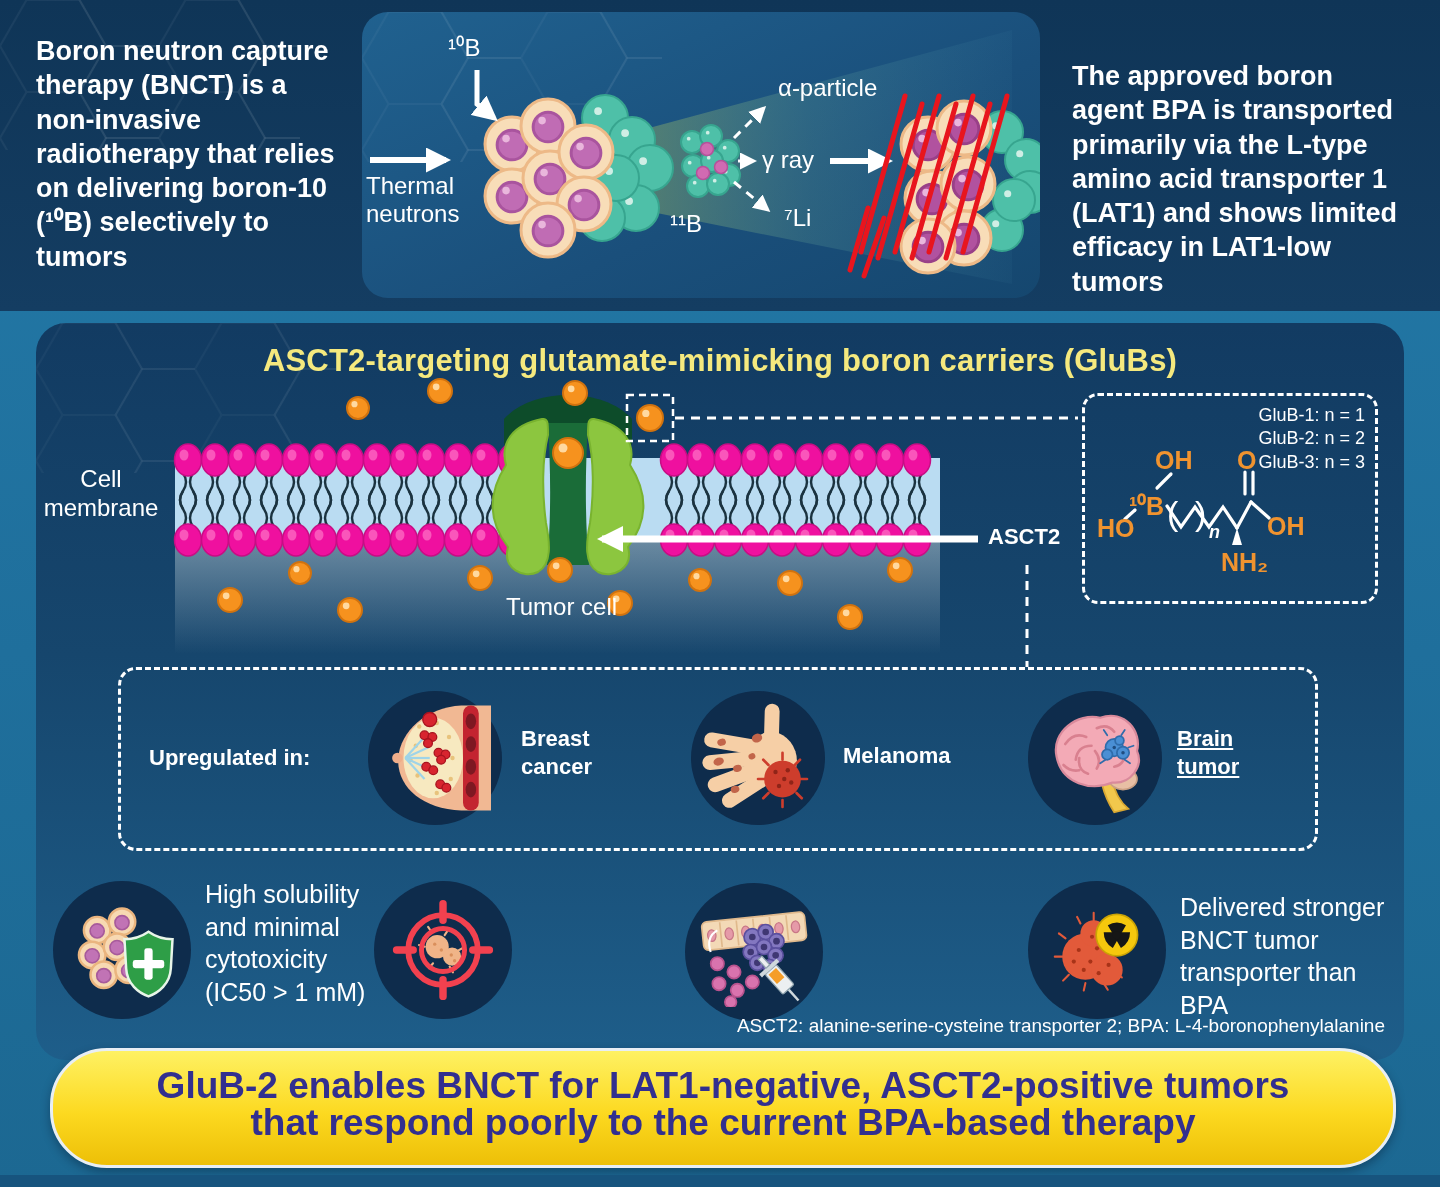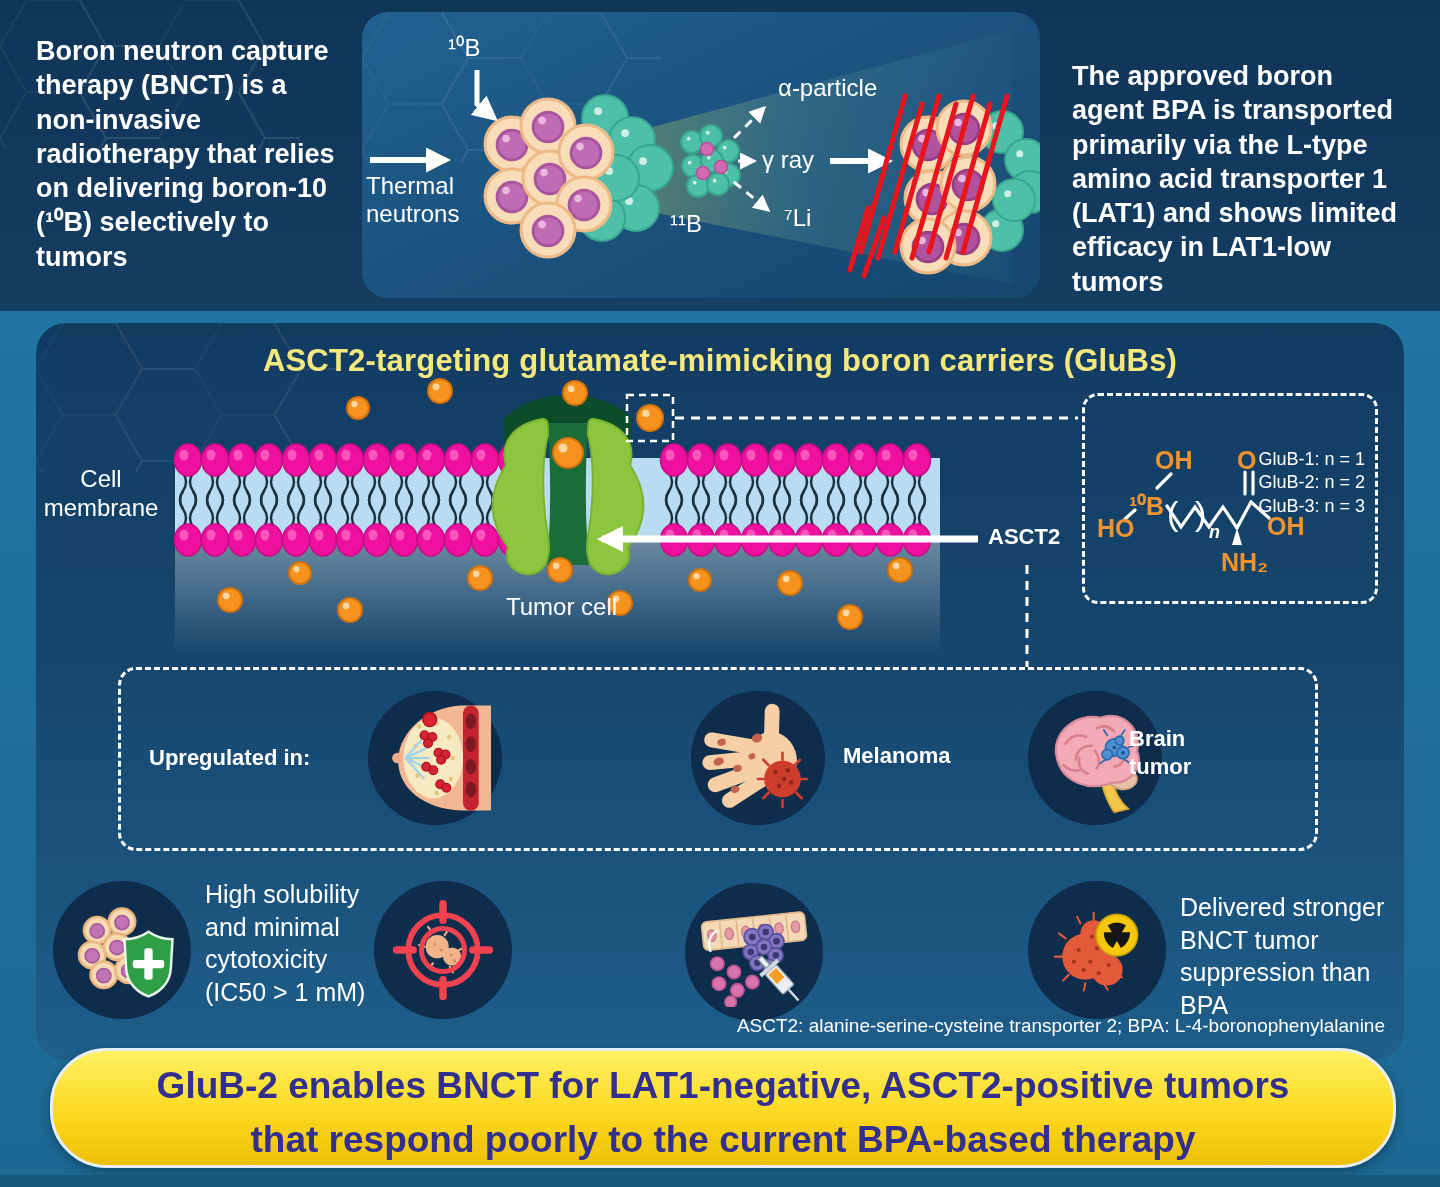--- a/index.html
+++ b/index.html
@@ -18,34 +18,34 @@
               background:linear-gradient(180deg,#123b62 0%,#16466d 45%,#1e5e8a 100%);}
   .glubs-title{position:absolute;left:0;right:0;top:20px;text-align:center;
                color:#f5e97e;font-size:31px;font-weight:bold;letter-spacing:0.2px;}
   .wlbl{position:absolute;color:#fff;font-size:24px;line-height:1.2;}
   .blbl{position:absolute;color:#fff;font-size:22px;font-weight:bold;line-height:1.25;}
   .chem-box{position:absolute;left:1046px;top:70px;width:290px;height:205px;
             border:3px dashed #fff;border-radius:16px;}
   .chem-lbl{position:absolute;color:#f0932f;font-size:25px;font-weight:bold;white-space:nowrap;}
   .chem-paren{position:absolute;color:#fff;font-size:34px;font-weight:normal;}
   .chem-n{position:absolute;color:#fff;font-size:18px;font-weight:bold;font-style:italic;}
-  .legend{position:absolute;right:10px;top:8px;text-align:right;color:#fff;font-size:18px;line-height:1.3;margin-top:44px;}
+  .legend{position:absolute;right:10px;top:8px;text-align:right;color:#fff;font-size:18px;line-height:1.3;}
   .upreg-box{position:absolute;left:82px;top:344px;width:1194px;height:178px;
              border:3px dashed #fff;border-radius:18px;}
   .tcircle{position:absolute;width:134px;height:134px;border-radius:50%;background:#0e2c4c;}
   .bcircle{position:absolute;width:138px;height:138px;border-radius:50%;background:#0e2c4c;}
   .benefit-text{position:absolute;color:#fff;font-size:25px;font-weight:normal;line-height:1.3;}
   .footnote{position:absolute;right:19px;top:692px;color:#fff;font-size:19px;}
   .banner{position:absolute;left:50px;top:1048px;width:1340px;height:114px;border-radius:57px;
           background:linear-gradient(180deg,#fef163 0%,#fcd920 55%,#edbf07 100%);
           border:3px solid #e8eef4;box-shadow:0 4px 10px rgba(0,15,35,0.35);
           text-align:center;color:#322f8f;font-weight:bold;}
   .banner div{font-size:37px;line-height:1.0;}
   .banner .l1{margin-top:16px;}
-  .banner .l2{margin-top:17px;}
+  .banner .l2{margin-top:0;}
   .bottom-strip{position:absolute;left:0;bottom:0;width:1440px;height:12px;background:#17547e;}
   .dash{stroke:#fff;stroke-width:3;stroke-dasharray:9 7;fill:none;}
   .tail{stroke:#1b3340;stroke-width:2.4;fill:none;}
   svg{display:block;}
   .icon-center{position:absolute;left:50%;top:50%;transform:translate(-50%,-50%);}
 </style>
 </head>
 <body>
 
 <div class="stage">
@@ -544,20 +544,21 @@
             <circle cx="68" cy="58" r="5"></circle>
               <circle cx="76" cy="60" r="5"></circle>
               <circle cx="71" cy="66" r="5"></circle>
             <circle cx="54" cy="74" r="5"></circle>
               <circle cx="62" cy="78" r="5"></circle>
             <circle cx="70" cy="94" r="5"></circle>
               <circle cx="77" cy="98" r="5"></circle>
           </g>
         </svg>
       </div>
+      <span class="blbl" style="left:400px;top:55px;width:120px;">Breast cancer</span>
 
       <div class="tcircle" style="left:570px;top:21px;">
         <svg class="icon-center" width="112" height="112" viewBox="0 0 128 128">
           <g transform="rotate(-18 64 64)">
             <g stroke="#f6cfa6" stroke-width="17" stroke-linecap="round">
               <line x1="62" y1="50" x2="20" y2="28"></line>
                 <line x1="60" y1="63" x2="10" y2="52"></line>
               <line x1="60" y1="76" x2="8" y2="78"></line>
                 <line x1="64" y1="88" x2="18" y2="100"></line>
               <line x1="86" y1="46" x2="96" y2="18"></line>
@@ -620,21 +621,21 @@
             </g>
             <circle cx="86" cy="52" r="10" fill="#4a8fd4" stroke="#2f6cab" stroke-width="2"></circle>
             <circle cx="96" cy="58" r="7" fill="#4a8fd4" stroke="#2f6cab" stroke-width="2"></circle>
             <circle cx="78" cy="60" r="6" fill="#4a8fd4" stroke="#2f6cab" stroke-width="2"></circle>
             <circle cx="92" cy="44" r="5" fill="#4a8fd4" stroke="#2f6cab" stroke-width="2"></circle>
             <circle cx="86" cy="52" r="2" fill="#1f4d80"></circle>
               <circle cx="96" cy="58" r="2" fill="#1f4d80"></circle>
           </g>
         </svg>
       </div>
-      <span class="blbl" style="left:1008px;top:55px;width:100px;">Brain tumor</span>
+      <span class="blbl" style="left:1056px;top:55px;width:100px;text-decoration:underline;">Brain tumor</span>
     </div>
 
     <div class="bcircle" style="left:17px;top:558px;">
       <svg class="icon-center" width="106" height="106" viewBox="0 0 128 128">
         <g>
           <g fill="#f7d9b2" stroke="#eab57f" stroke-width="3">
             <circle cx="34" cy="40" r="16"></circle>
               <circle cx="64" cy="30" r="16"></circle>
               <circle cx="28" cy="70" r="16"></circle>
             <circle cx="58" cy="60" r="16"></circle>
@@ -774,21 +775,21 @@
           <circle cx="88" cy="46" r="25" fill="#f6c80d" stroke="#caa305" stroke-width="2"></circle>
           <g fill="#161616">
             <path d="M84 39.1 A8 8 0 0 1 92 39.1 L99 27 A22 22 0 0 0 77 27 Z" transform="translate(0,7)"></path>
             <path d="M84 39.1 A8 8 0 0 1 92 39.1 L99 27 A22 22 0 0 0 77 27 Z" transform="translate(0,7) rotate(120 88 39)"></path>
             <path d="M84 39.1 A8 8 0 0 1 92 39.1 L99 27 A22 22 0 0 0 77 27 Z" transform="translate(0,7) rotate(240 88 39)"></path>
             <circle cx="88" cy="46" r="5"></circle>
           </g>
         </g>
       </svg>
     </div>
-    <div class="benefit-text" style="left:1144px;top:568px;width:225px;">Delivered stronger BNCT tumor suppression than BPA</div>
+    <div class="benefit-text" style="left:1144px;top:568px;width:225px;">Delivered stronger BNCT tumor transporter than BPA</div>
 
     <div class="footnote">ASCT2: alanine-serine-cysteine transporter 2; BPA: L-4-boronophenylalanine</div>
   </div>
 
   <div class="banner">
     <div class="l1">GluB-2 enables BNCT for LAT1-negative, ASCT2-positive tumors</div>
     <div class="l2">that respond poorly to the current BPA-based therapy</div>
   </div>
 
   <div class="bottom-strip"></div>

